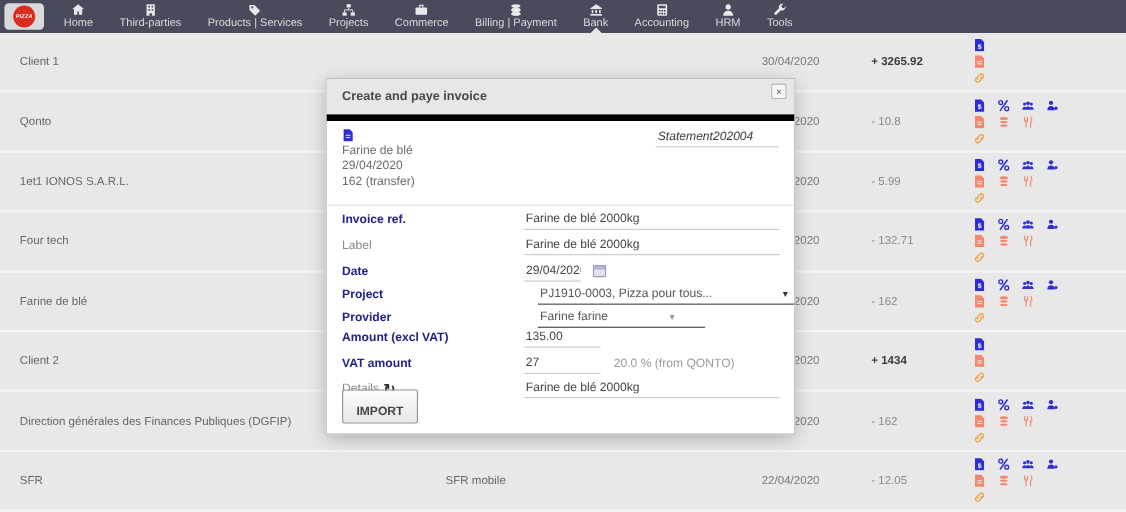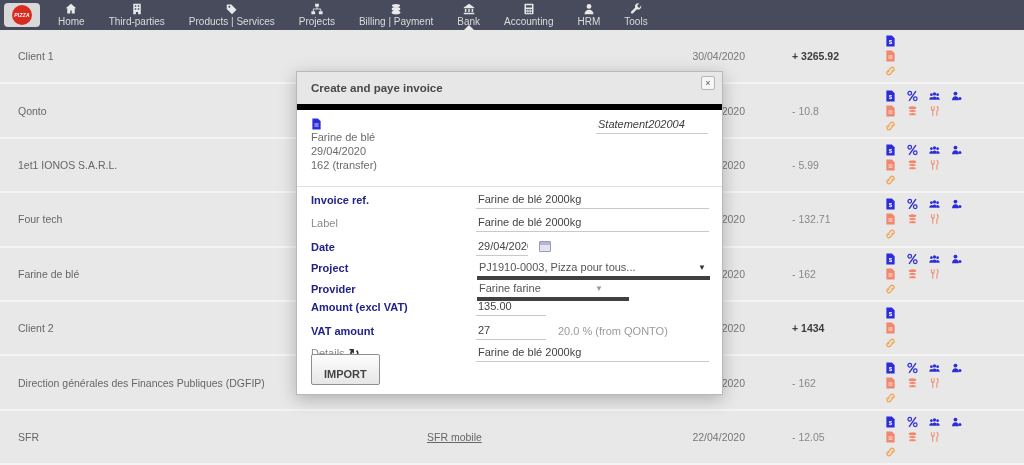--- a/index.html
+++ b/index.html
@@ -27,21 +27,21 @@
   .chev { width:0; height:0; border-left:3.5px solid transparent; border-right:3.5px solid transparent;
           border-top:4px solid #d7d7d7; display:inline-block; }
   .user-name { font-size:11px; color:#e3e3e3; }
   .avatar svg { width:16px; height:16px; }
   .iconbtn { display:flex; align-items:center; gap:3px; cursor:pointer; }
 
   
   .table { position:absolute; top:30px; left:0; width:1024px; }
   .trow { position:relative; height:54.4px; border-bottom:2px solid #f4f4f4; font-size:10.5px;padding-left:16px; }
   .r-name   { position:absolute; left:18px;  top:50%; transform:translateY(-50%); color:#666; white-space:nowrap; }
-  .r-label  { position:absolute; left:427px; top:50%; transform:translateY(-50%); color:#666;text-decoration:underline; }
+  .r-label  { position:absolute; left:405px; top:50%; transform:translateY(-50%); color:#666; }
   .r-date   { position:absolute; left:645px; width:100px; text-align:right; top:50%; transform:translateY(-50%); color:#777; }
   .r-amount { position:absolute; left:792px; top:50%; transform:translateY(-50%); color:#888; }
   .r-amount.pos { font-weight:bold; color:#3d3d3d; }
   .r-icons  { position:absolute; left:885px; top:50%; transform:translateY(-50%);
               display:flex; flex-direction:column; gap:3px; }
   .iline { display:flex; gap:11px; height:12px; align-items:center; }
   .iline svg { width:11px; height:12px; cursor:pointer; }
   .c-blue   { color:#2d2dd8; fill:#2d2dd8; }
   .c-salmon { color:#f0876e; fill:#f0876e; }
   .c-orange { color:#f0a14b; fill:#f0a14b; }
@@ -64,21 +64,21 @@
                 font-family:"Liberation Sans", sans-serif; padding:2px 0 3px 2px;font-style:italic; }
   .divider { position:absolute; left:0; top:76px; width:100%; border-bottom:1px solid #e0e0e0; }
 
   .frow { position:absolute; left:14px; right:14px; height:20px; }
   .flabel { position:absolute; left:0; top:2px; font-size:11px; font-weight:bold; color:#22228a; white-space:nowrap; }
   .flabel.plain { font-weight:normal; color:#8a8a8a; display:flex; gap:4px; align-items:center; }
   .refresh-glyph { color:#2f2f2f; font-size:13px; font-weight:bold; line-height:11px; cursor:pointer; }
   .fin { position:absolute; left:165px; border:none; border-bottom:1px solid #c9c9c9; background:transparent;
          font-size:11px; color:#444; font-family:"Liberation Sans", sans-serif; padding:2px 0 3px 2px; top:-1px;}
   .w-big { width:233px; } .w-date { width:52px; } .w-amt { width:70px; }
-  .fsel { position:absolute; left:166px; top:-1px; border-bottom:4px solid #404040; font-size:11px;
+  .fsel { position:absolute; left:178px; top:-1px; border-bottom:1px solid #404040; font-size:11px;
           color:#555; padding:2px 0 3px 2px; cursor:pointer; }
   .fsel .arr { position:absolute; font-size:8px; color:#333; top:4px; }
   .fsel.w-proj { width:233px; } .fsel.w-prov { width:152px; }
   .fsel.w-prov .arr { color:#999; right:26px; } .fsel.w-proj .arr { right:4px; }
   .cal-icon { position:absolute; left:228px; top:2px; width:12px; height:11px; background:#e3e3f0;
               border:1px solid #9a9ab8; border-radius:1px; cursor:pointer; }
   .cal-icon::before { content:""; position:absolute; left:0; top:0; width:100%; height:3px; background:#b4b4d4; }
   .vat-hint { position:absolute; left:247px; top:2px; font-size:11px; color:#9a9a9a; }
   .import-btn { position:absolute; left:14px; top:244px; padding:13px 12px 4px;
                 border:1px solid #8f8f8f; border-radius:2px; font-size:11px; font-weight:bold; color:#444;
@@ -223,20 +223,26 @@
         <span class="lbl">Products | Services</span>
       </div>
     <div class="nav-item">
         <svg>
           <use href="#n-sitemap"></use>
         </svg>
         <span class="lbl">Projects</span>
       </div>
     <div class="nav-item">
         <svg>
+          <use href="#n-briefcase"></use>
+        </svg>
+        <span class="lbl">Commerce</span>
+      </div>
+    <div class="nav-item">
+        <svg>
           <use href="#i-coins"></use>
         </svg>
         <span class="lbl">Billing | Payment</span>
       </div>
     <div class="nav-item">
         <svg>
           <use href="#n-bank"></use>
         </svg>
         <span class="lbl">Bank</span>
         <div class="nav-caret"></div>

